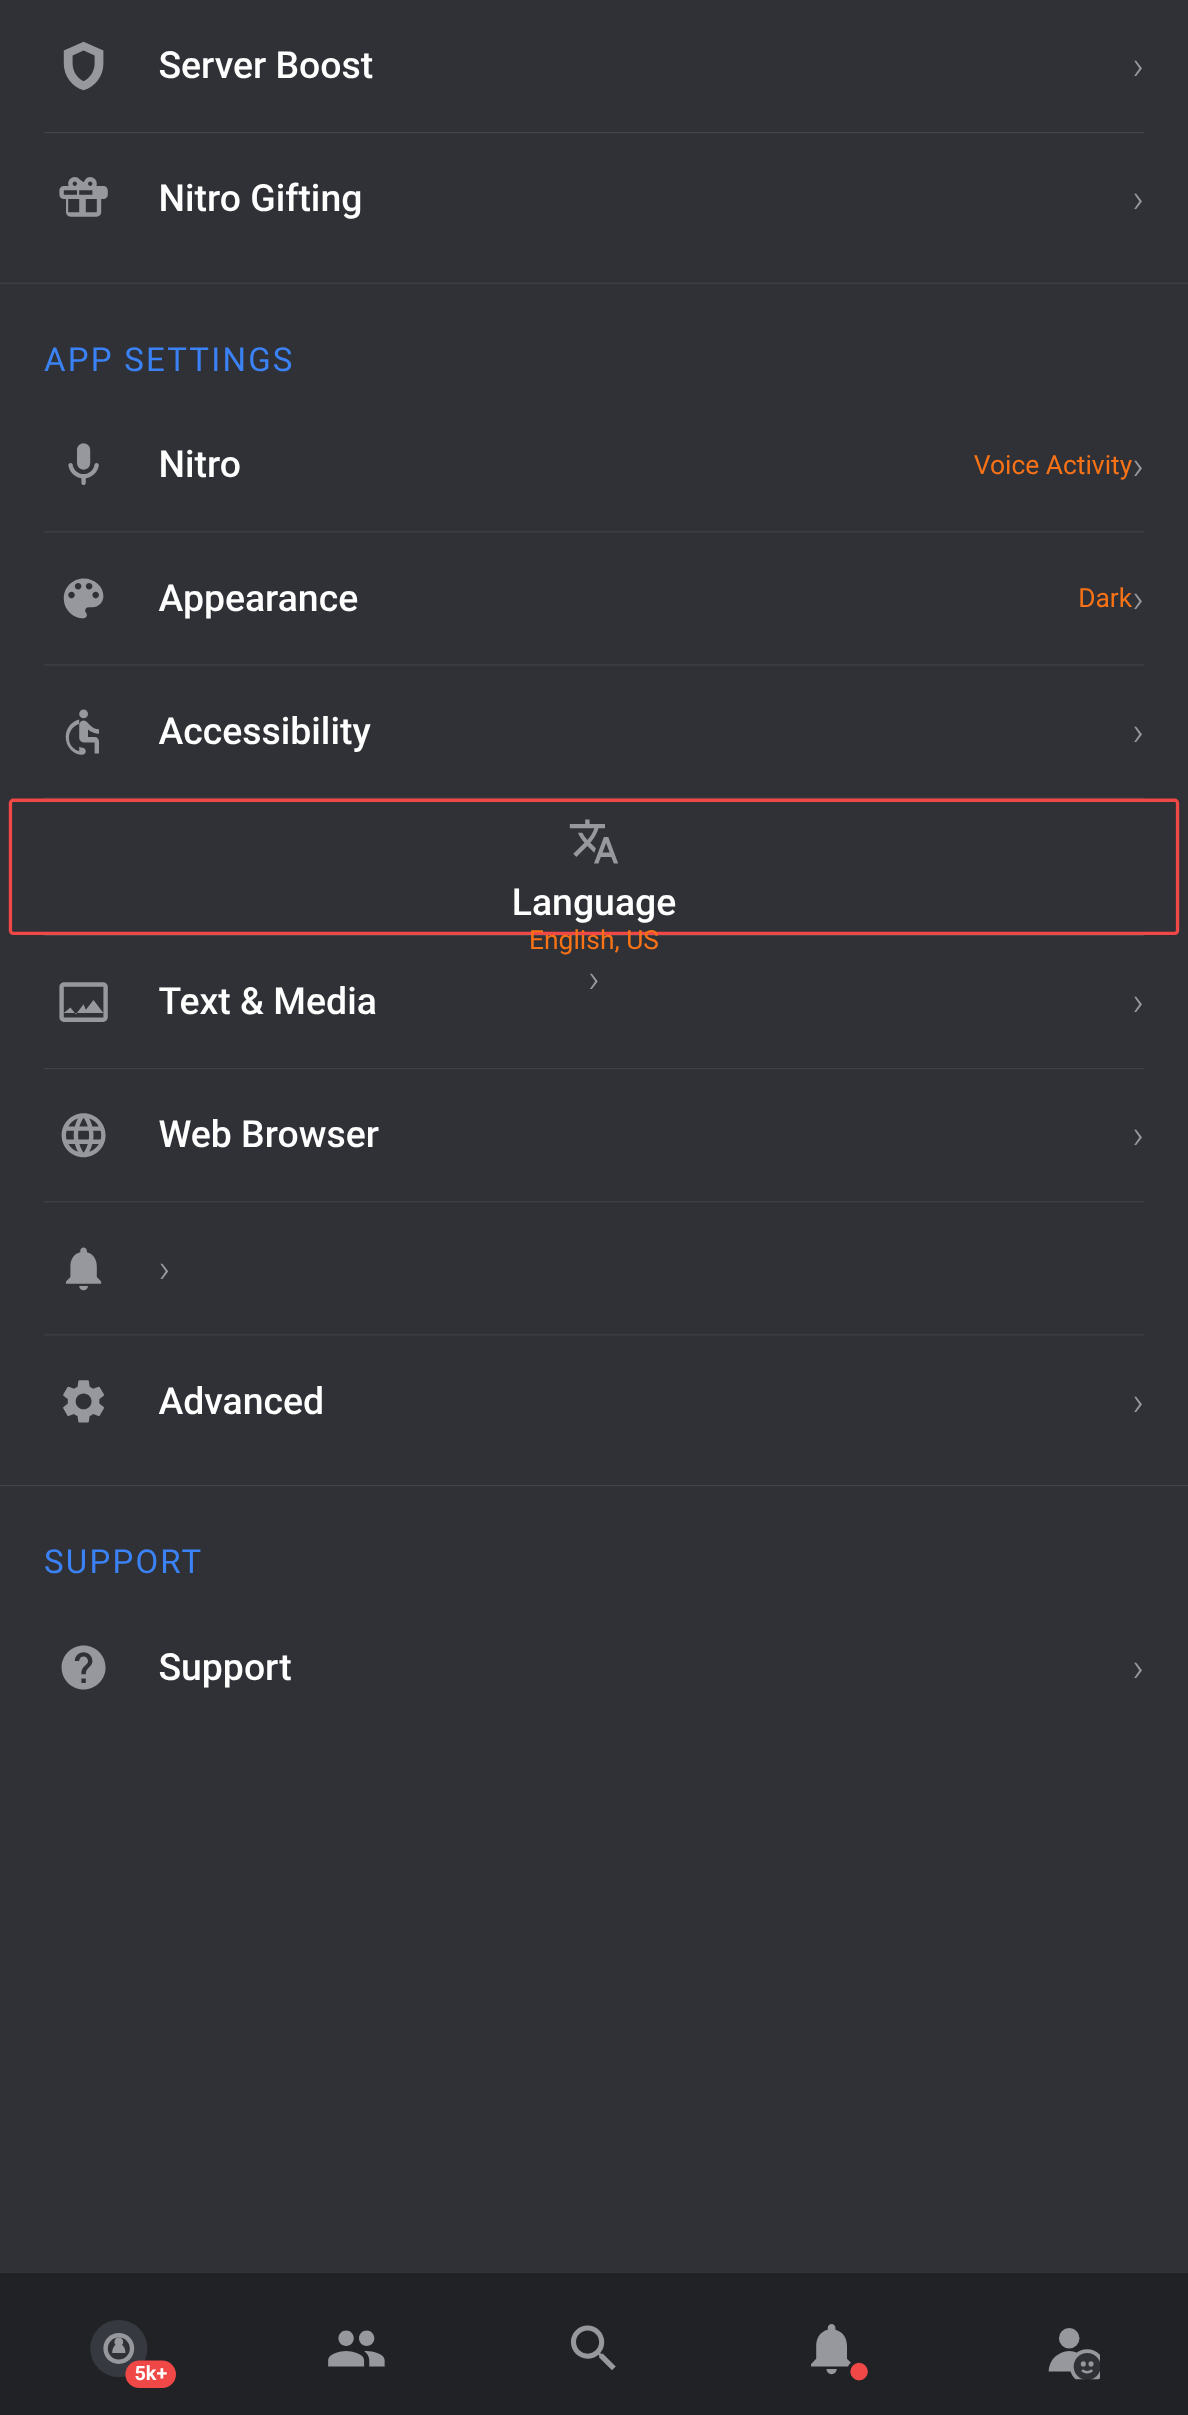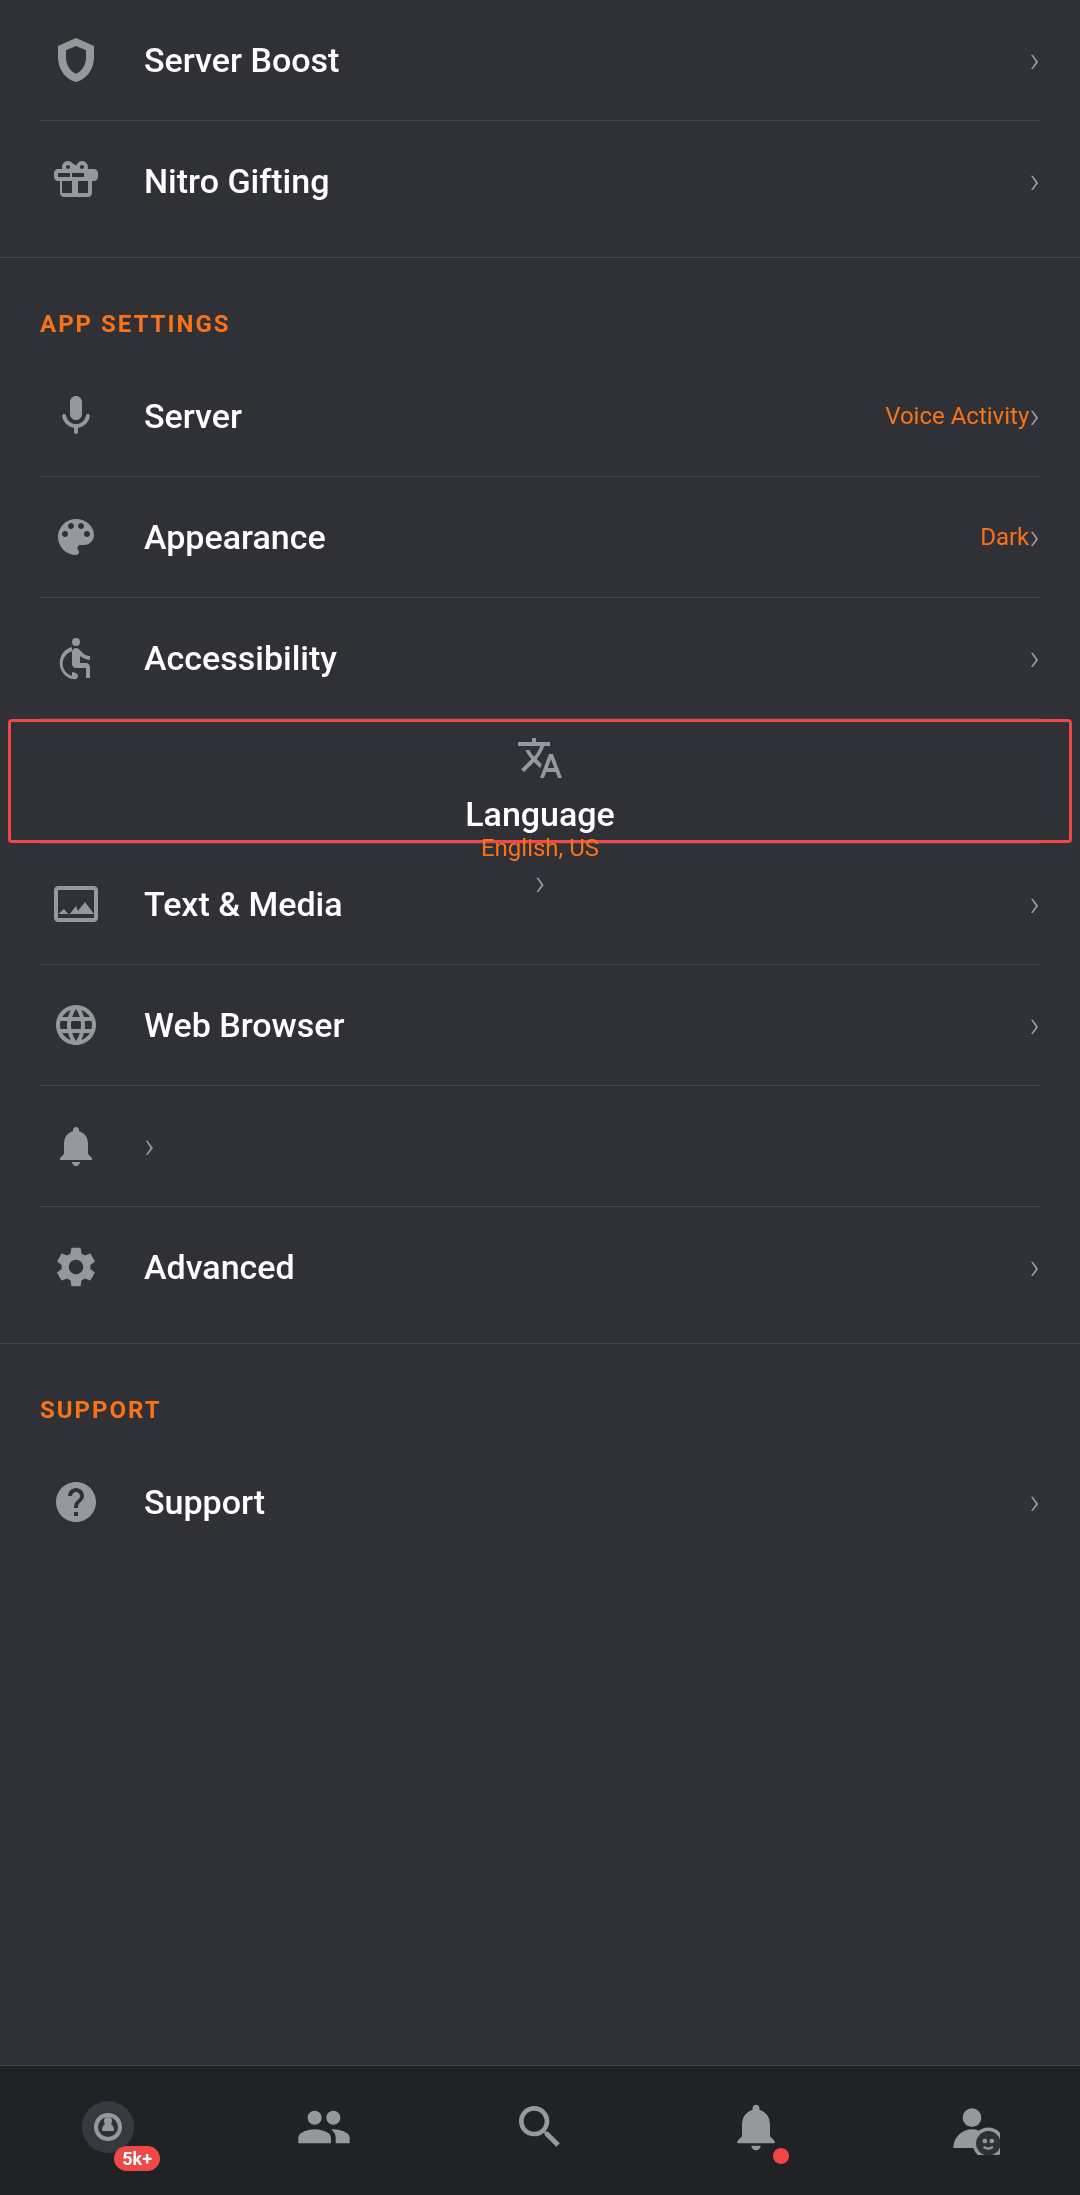--- a/index.html
+++ b/index.html
@@ -9,23 +9,23 @@
       background-color: #2f3136;
       color: #ffffff;
       font-family: -apple-system, BlinkMacSystemFont, 'Segoe UI', Roboto, sans-serif;
       width: 1080px;
       min-height: 2195px;
       position: relative;
     }
 
     .section-header {
       padding: 36px 40px 18px 40px;
-      font-size: 24px;
-      font-weight: 700;
-      color: #f97316;
+      font-size: 30px;
+      font-weight: 400;
+      color: #3b82f6;
       letter-spacing: 2px;
       text-transform: uppercase;
     }
 
     .divider {
       height: 1px;
       background-color: #40444b;
       margin: 0 0;
     }
 
@@ -107,21 +107,21 @@
       width: 180px;
       height: 100%;
       position: relative;
       cursor: pointer;
     }
 
     .bottom-nav-icon {
       width: 64px;
       height: 64px;
       display: flex;
-      align-items: flex-start;
+      align-items: flex-end;
       justify-content: center;
       position: relative;
     }
 
     .badge {
       position: absolute;
       bottom: -8px;
       right: -20px;
       background-color: #f04747;
       color: white;
@@ -182,21 +182,21 @@
   <div class="divider" style="margin: 16px 0;"></div>
 
   <div class="section-header">APP SETTINGS</div>
 
   <div class="settings-item">
     <div class="icon-wrapper">
       <svg width="48" height="48" viewBox="0 0 24 24" fill="#96989d">
         <path d="M12 14c1.66 0 3-1.34 3-3V5c0-1.66-1.34-3-3-3S9 3.34 9 5v6c0 1.66 1.34 3 3 3zm5.91-3c-.49 0-.9.36-.98.85C16.52 14.2 14.47 16 12 16s-4.52-1.8-4.93-4.15c-.08-.49-.49-.85-.98-.85-.61 0-1.09.54-1 1.14.49 3 2.89 5.35 5.91 5.78V20c0 .55.45 1 1 1s1-.45 1-1v-2.08c3.02-.43 5.42-2.78 5.91-5.78.1-.6-.39-1.14-1-1.14z"></path>
       </svg>
     </div>
-    <span class="item-label">Server</span>
+    <span class="item-label">Nitro</span>
     <span class="item-value">Voice Activity</span>
     <span class="chevron">›</span>
   </div>
 
   <div class="item-divider"></div>
 
   <div class="settings-item">
     <div class="icon-wrapper">
       <svg width="48" height="48" viewBox="0 0 24 24" fill="#96989d">
         <path d="M12 3c-4.97 0-9 4.03-9 9s4.03 9 9 9c.83 0 1.5-.67 1.5-1.5 0-.39-.15-.74-.39-1.01-.23-.26-.38-.61-.38-.99 0-.83.67-1.5 1.5-1.5H16c2.76 0 5-2.24 5-5 0-4.42-4.03-8-9-8zm-5.5 9c-.83 0-1.5-.67-1.5-1.5S5.67 9 6.5 9 8 9.67 8 10.5 7.33 12 6.5 12zm3-4C8.67 8 8 7.33 8 6.5S8.67 5 9.5 5s1.5.67 1.5 1.5S10.33 8 9.5 8zm5 0c-.83 0-1.5-.67-1.5-1.5S13.67 5 14.5 5s1.5.67 1.5 1.5S15.33 8 14.5 8zm3 4c-.83 0-1.5-.67-1.5-1.5S16.67 9 17.5 9s1.5.67 1.5 1.5-.67 1.5-1.5 1.5z"></path>

